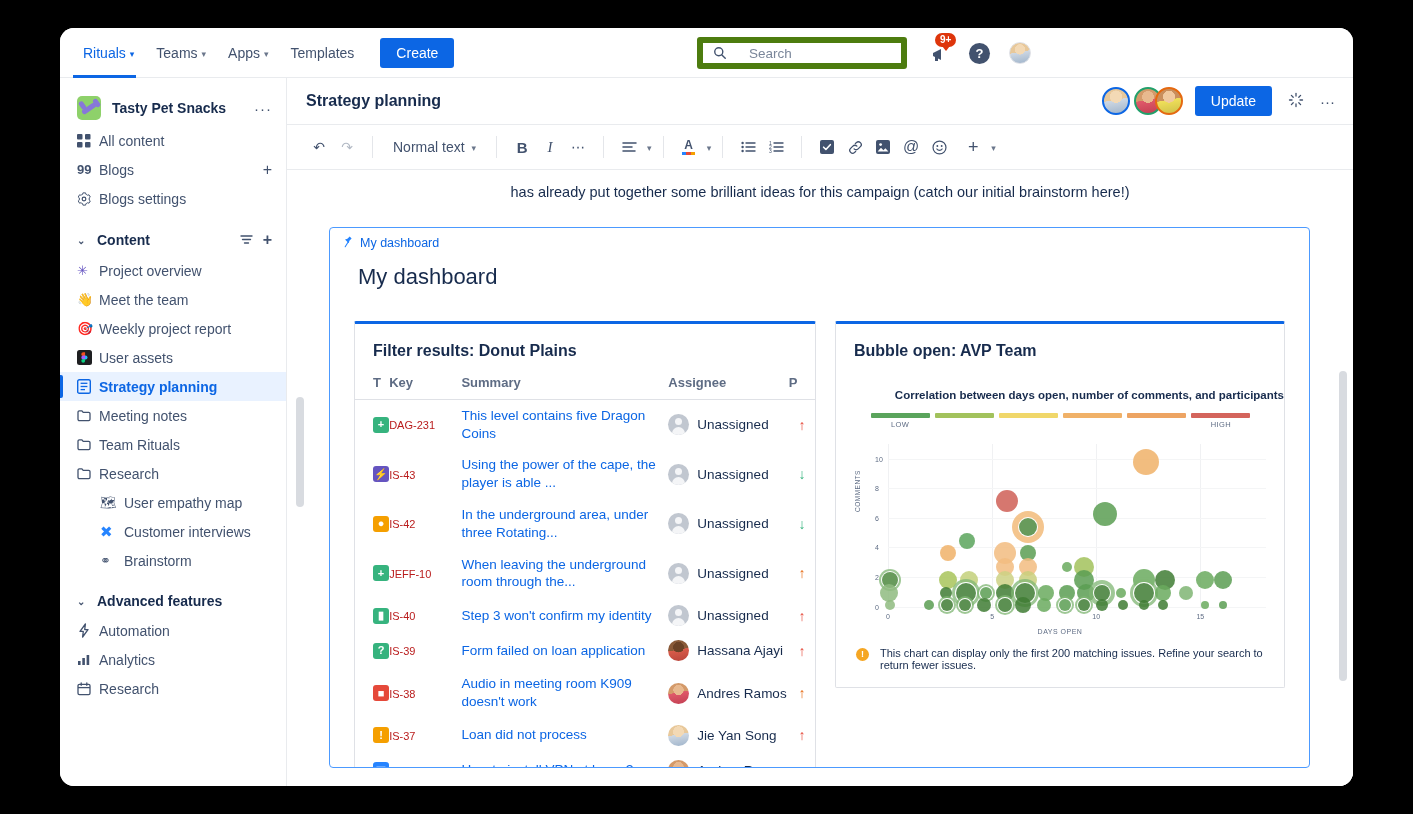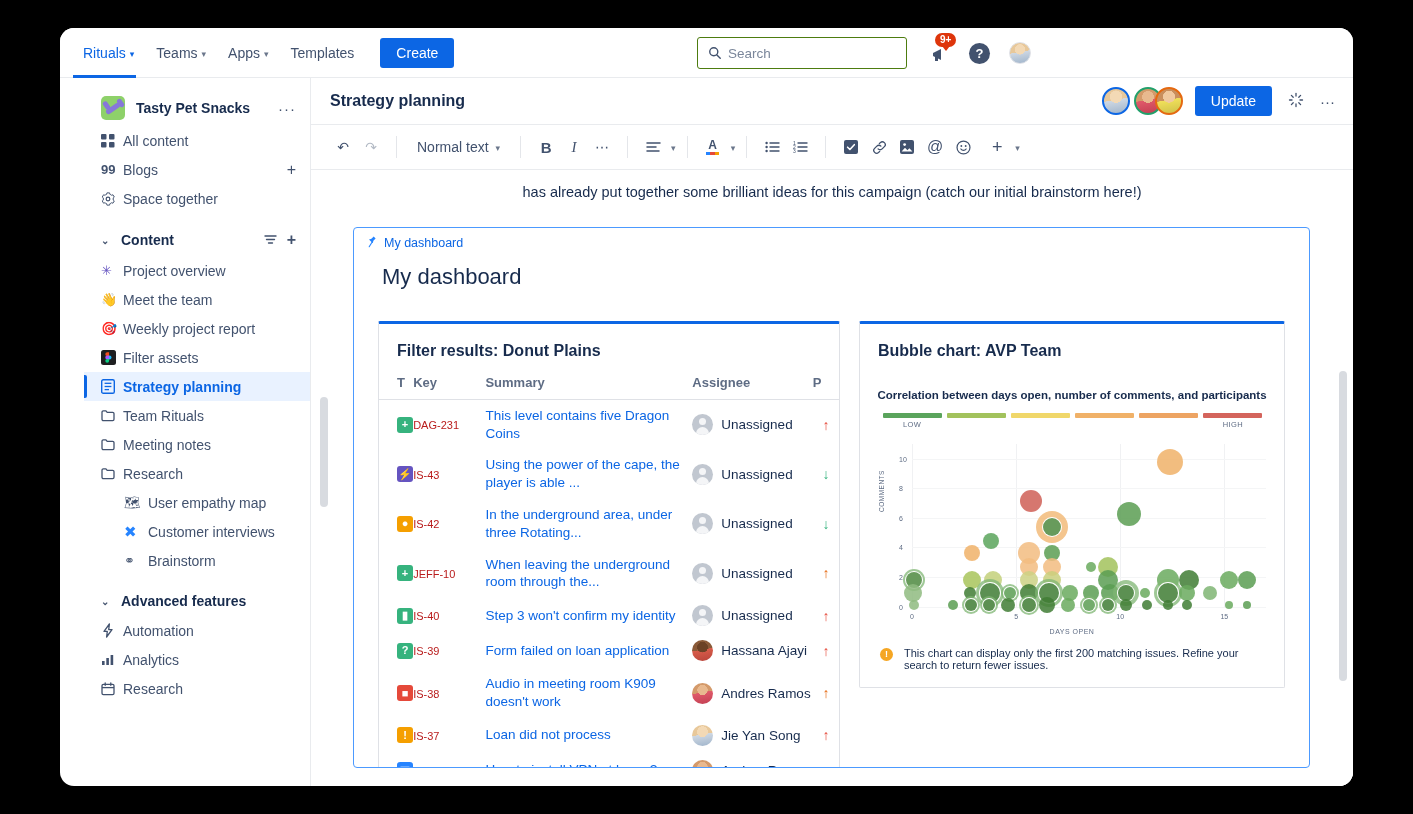--- a/index.html
+++ b/index.html
@@ -45,22 +45,22 @@
     font-size: 14px; font-weight: 500;
     padding: 7px 16px; border-radius: 3px;
     border: none; cursor: pointer; margin-left: 14px;
   }
   .topnav-right {
     position: absolute; left: 637px; top: 9px;
     display: flex; align-items: center; gap: 0px;
   }
   .search-box {
     width: 210px; height: 32px;
-    border: 1px solid #4d7c0f; border-radius: 3px;
-    display: flex; align-items: center; gap: 6px;
+    border: 6px solid #4d7c0f; border-radius: 3px;
+    display: flex; align-items: center; gap: 22px;
     padding: 0 10px; background: #fff;
   }
   .search-box .ph { font-size: 13.5px; color: #7a869a; }
   .notif-wrap { position: relative; margin-left: 23px; width: 22px; height: 24px; }
   .badge {
     position: absolute; left: 5px; top: -8px;
     background: #de350b; color: #fff;
     font-size: 10px; font-weight: 700;
     border-radius: 9px; padding: 1px 5px;
     line-height: 12px; z-index: 3;
@@ -81,21 +81,21 @@
   .av-f1 { background: radial-gradient(circle at 50% 32%, #f3d9b5 0 30%, transparent 31%), linear-gradient(170deg,#e8c89a 0 45%, #cfd8e3 46%, #9fb4cb 100%); }
   .av-f2 { background: radial-gradient(circle at 50% 34%, #6b4226 0 30%, transparent 31%), linear-gradient(170deg,#8a5a38 0 46%, #d85c4a 47%, #b8443a 100%); }
   .av-f3 { background: radial-gradient(circle at 50% 33%, #e8b98f 0 29%, transparent 30%), linear-gradient(170deg,#d49a6a 0 45%, #e05a6a 46%, #c23f52 100%); }
   .av-f4 { background: radial-gradient(circle at 50% 32%, #f0c9a0 0 29%, transparent 30%), linear-gradient(170deg,#c98f5e 0 45%, #f0e05a 46%, #cfc04a 100%); }
   .topnav-right .me {
     width: 22px; height: 22px; margin-left: 19px; cursor: pointer;
     border: 1px solid #dfe1e6;
   }
 
   
-  .body-split { display: flex; height: 708px; padding-left: 24px; }
+  .body-split { display: flex; height: 708px; }
 
   
   .sidebar {
     width: 227px; flex: none;
     background: #ffffff;
     border-right: 1px solid #e9ebee;
     padding-top: 12px;
     position: relative;
   }
   .space-head {
@@ -246,21 +246,21 @@
   }
   .asg .av-unk:after {
     content:""; position:absolute; width:13px; height:9px; border-radius:7px 7px 0 0;
     background:#f4f5f7; left:4px; top:13px;
   }
   .asg .av-ph { width:21px; height:21px; flex:none; }
   .asg .nm { font-size:13.5px; color:#172b4d; white-space:nowrap; }
   .arrow { font-size: 14px; font-weight: 700; }
 
   
-  .chart-sub { font-size: 11.5px; color:#172b4d; text-align:center; font-weight:600; padding: 14px 0 0 0; }
+  .chart-sub { font-size: 11.5px; color:#172b4d; text-align:right; font-weight:600; padding: 14px 0 0 0; }
   .legend-bar { display:flex; gap:5px; justify-content:center; padding: 12px 0 2px 0; }
   .legend-bar i { width: 59px; height: 5px; border-radius:1px; display:block; }
   .legend-lbls { position:relative; height: 14px; width: 382px; margin: 0 auto; }
   .legend-lbls span { position:absolute; font-size: 7.5px; color:#5e6c84; letter-spacing:.4px; }
   .plot-wrap { position:relative; height: 185px; margin: 6px 0 0 0; }
   .ylab {
     position:absolute; left: 18px; top: 72px;
     font-size: 6.5px; color:#5e6c84; letter-spacing:.5px;
     transform: rotate(-90deg); transform-origin: left top;
   }
@@ -355,21 +355,21 @@
         <span class="lbl">Blogs</span>
         <span class="plus">+</span>
       </div>
       <div class="side-item">
         <span class="ic">
           <svg width="14" height="14" viewBox="0 0 16 16">
               <path d="M8 5.2a2.8 2.8 0 100 5.6 2.8 2.8 0 000-5.6zm0 4.2a1.4 1.4 0 110-2.8 1.4 1.4 0 010 2.8z" fill="#42526e"></path>
               <path d="M14 8c0-.4 0-.8-.1-1.2l1.3-1-1.5-2.6-1.6.5c-.6-.5-1.2-.8-1.9-1L9.8 1H6.8l-.4 1.7c-.7.2-1.3.5-1.9 1l-1.6-.5L1.4 5.8l1.3 1c-.1.4-.1.8-.1 1.2s0 .8.1 1.2l-1.3 1 1.5 2.6 1.6-.5c.6.5 1.2.8 1.9 1l.4 1.7h3l.4-1.7c.7-.2 1.3-.5 1.9-1l1.6.5 1.5-2.6-1.3-1c.1-.4.1-.8.1-1.2z" fill="none" stroke="#42526e" stroke-width="1.1"></path>
             </svg>
         </span>
-        <span class="lbl">Space together</span>
+        <span class="lbl">Blogs settings</span>
       </div>
 
       <div class="sec-gap"></div>
       <div class="side-section">
         <span class="cv">⌄</span>
         <span class="lbl">Content</span>
         <span class="act">
           <svg width="13" height="11" viewBox="0 0 13 11">
               <line x1="1" y1="2" x2="12" y2="2" stroke="#42526e" stroke-width="1.4" stroke-linecap="round"></line>
               <line x1="2.5" y1="5.5" x2="10.5" y2="5.5" stroke="#42526e" stroke-width="1.4" stroke-linecap="round"></line>
@@ -394,48 +394,48 @@
       <div class="side-item">
         <span class="ic">
           <svg width="15" height="15" viewBox="0 0 15 15">
               <rect width="15" height="15" rx="2.5" fill="#1e1f21"></rect>
               <circle cx="8.6" cy="7.5" r="1.9" fill="#1abcfe"></circle>
               <path d="M4.3 4.2a1.9 1.9 0 011.9-1.9h1.9v3.8H6.2a1.9 1.9 0 01-1.9-1.9z" fill="#f24e1e"></path>
               <path d="M4.3 7.5a1.9 1.9 0 011.9-1.9h1.9v3.8H6.2a1.9 1.9 0 01-1.9-1.9z" fill="#a259ff"></path>
               <path d="M4.3 10.8a1.9 1.9 0 011.9-1.9h1.9v1.9a1.9 1.9 0 11-3.8 0z" fill="#0acf83"></path>
             </svg>
         </span>
-        <span class="lbl">Filter assets</span>
+        <span class="lbl">User assets</span>
       </div>
       <div class="side-item selected">
         <span class="ic">
           <svg width="14" height="15" viewBox="0 0 14 15">
               <rect x="0.7" y="0.7" width="12.6" height="13.6" rx="1.6" fill="none" stroke="#0c66e4" stroke-width="1.4"></rect>
               <line x1="3.6" y1="4.3" x2="10.4" y2="4.3" stroke="#0c66e4" stroke-width="1.3"></line>
               <line x1="3.6" y1="7.5" x2="10.4" y2="7.5" stroke="#0c66e4" stroke-width="1.3"></line>
               <line x1="3.6" y1="10.6" x2="8" y2="10.6" stroke="#0c66e4" stroke-width="1.3"></line>
             </svg>
         </span>
         <span class="lbl">Strategy planning</span>
       </div>
       <div class="side-item">
         <span class="ic">
           <svg width="14" height="13" viewBox="0 0 14 13">
               <path d="M1 3.2a1.3 1.3 0 011.3-1.3h2.6L6.2 3.4h5.5A1.3 1.3 0 0113 4.7v5.6a1.3 1.3 0 01-1.3 1.3H2.3A1.3 1.3 0 011 10.3z" fill="none" stroke="#42526e" stroke-width="1.3"></path>
             </svg>
         </span>
-        <span class="lbl">Team Rituals</span>
+        <span class="lbl">Meeting notes</span>
       </div>
       <div class="side-item">
         <span class="ic">
           <svg width="14" height="13" viewBox="0 0 14 13">
               <path d="M1 3.2a1.3 1.3 0 011.3-1.3h2.6L6.2 3.4h5.5A1.3 1.3 0 0113 4.7v5.6a1.3 1.3 0 01-1.3 1.3H2.3A1.3 1.3 0 011 10.3z" fill="none" stroke="#42526e" stroke-width="1.3"></path>
             </svg>
         </span>
-        <span class="lbl">Meeting notes</span>
+        <span class="lbl">Team Rituals</span>
       </div>
       <div class="side-item">
         <span class="ic">
           <svg width="14" height="13" viewBox="0 0 14 13">
               <path d="M1 3.2a1.3 1.3 0 011.3-1.3h2.6L6.2 3.4h5.5A1.3 1.3 0 0113 4.7v5.6a1.3 1.3 0 01-1.3 1.3H2.3A1.3 1.3 0 011 10.3z" fill="none" stroke="#42526e" stroke-width="1.3"></path>
             </svg>
         </span>
         <span class="lbl">Research</span>
       </div>
 
@@ -795,21 +795,21 @@
                           </td>
                           <td class="c-p"><span class="arrow" style="color: rgb(229, 105, 16);">↑</span></td>
                         </tr>
                       </tbody>
                   </table>
                 </div>
               </div>
 
               <div class="col-r">
                 <div class="gadget">
-                  <div class="gadget-title">Bubble chart: AVP Team</div>
+                  <div class="gadget-title">Bubble open: AVP Team</div>
                   <div class="chart-sub">Correlation between days open, number of comments, and participants</div>
                   <div class="legend-bar" id="legend-bar">
                       <i style="background: rgb(90, 164, 92);"></i>
                       <i style="background: rgb(162, 194, 92);"></i>
                       <i style="background: rgb(240, 215, 106);"></i>
                       <i style="background: rgb(240, 177, 104);"></i>
                       <i style="background: rgb(237, 164, 99);"></i>
                       <i style="background: rgb(212, 100, 92);"></i>
                     </div>
                   <div class="legend-lbls">

